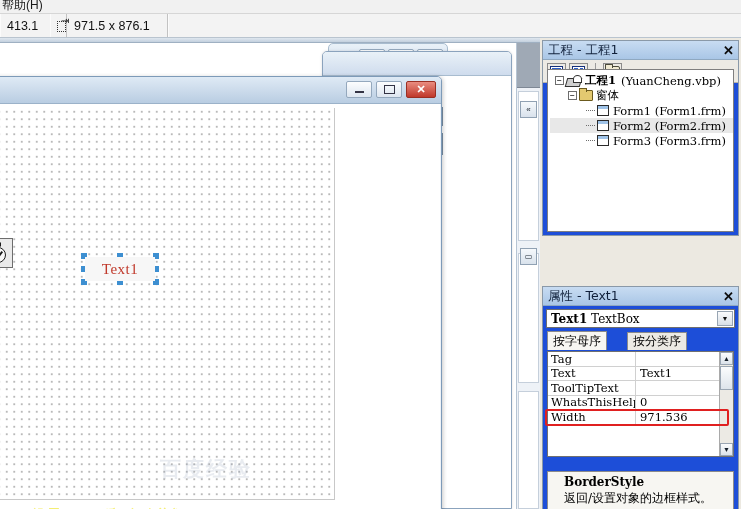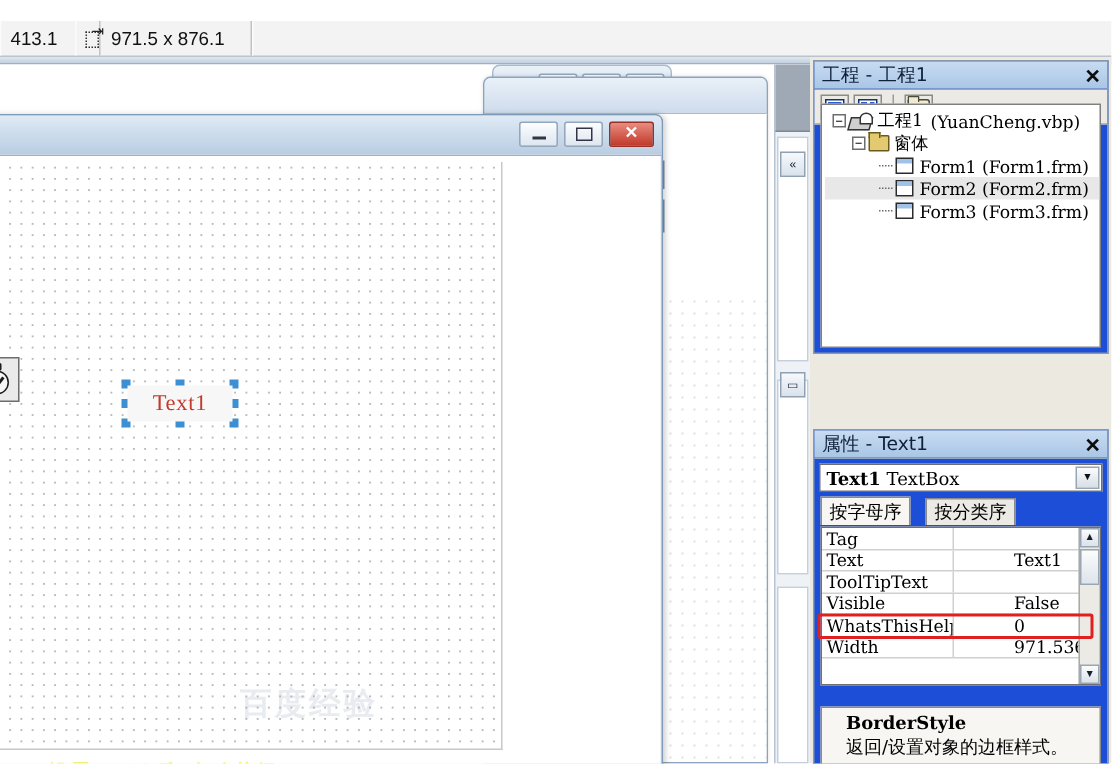--- a/index.html
+++ b/index.html
@@ -268,21 +268,21 @@
     padding:3px 0 0 2px;
   }
   .tnode { display:flex; align-items:center; height:15px; white-space:nowrap; position:relative; }
   .tnode.sel { background:#e8e8e8; }
   .expander {
     width:9px; height:9px; border:1px solid #6d6d6d; background:#fff;
     font-size:8px; line-height:7px; text-align:center; color:#000;
     margin-right:2px; flex:0 0 auto; font-family:"DejaVu Sans Mono", monospace;
   }
   .tlabel { font-family:"DejaVu Serif", serif; font-size:11.5px; color:#000; }
-  .tlabel.bold { font-weight:normal; }
+  .tlabel.bold { font-weight:bold; }
   .indent1 { padding-left:5px; }
   .indent2 { padding-left:18px; }
   .indent3 { padding-left:36px; }
   .dots-lead { width:9px; height:1px; border-top:1px dotted #6d6d6d; margin-right:2px; flex:0 0 auto;}
   .ico-proj { width:16px;height:12px; margin-right:3px; position:relative; flex:0 0 auto;}
   .ico-proj::before{content:"";position:absolute;left:0;top:3px;width:13px;height:7px;background:#cfcfcf;border:1px solid #333;transform:skewX(-16deg);}
   .ico-proj::after{content:"";position:absolute;left:7px;top:0px;width:7px;height:6px;border:1px solid #333;border-radius:50% 50% 0 0;background:#fff;}
   .ico-fold2 { width:14px;height:11px;margin-right:3px;background:#e3c970;border:1px solid #6b5a1e;border-radius:1px;position:relative;flex:0 0 auto;}
   .ico-fold2::before{content:"";position:absolute;left:-1px;top:-3px;width:6px;height:3px;background:#e3c970;border:1px solid #6b5a1e;border-bottom:none;}
   .ico-form { width:12px;height:11px;margin-right:4px;background:#fff;border:1px solid #2b2b2b;position:relative;flex:0 0 auto;}
@@ -300,28 +300,28 @@
   .pr-combo-btn {
     position:absolute; right:1px; top:1px; width:16px; height:15px;
     background:linear-gradient(#fafbfc,#d8dfe7); border:1px solid #98a5b3;
     display:flex; align-items:center; justify-content:center; font-size:7px; color:#111;
   }
   .pr-tabs { display:flex; margin:3px 0 0 4px; height:19px; align-items:flex-end; }
   .pr-tab {
     height:18px; padding:0 5px; background:#eceae4;
     border:1px solid #8b8b8b; border-bottom:none;
     display:flex; align-items:center; font-size:12px; color:#000;
-    font-family:"DejaVu Sans", sans-serif; margin-right:10px;
+    font-family:"DejaVu Sans", sans-serif; margin-right:20px;
   }
   .pr-tab.active { background:#f7f6f2; height:19px; }
   .pr-grid {
     position:absolute; left:4px; top:64px; right:4px; height:106px;
     background:#fff; border:1px solid #707070; overflow:hidden;
   }
-  .pr-row { display:flex; height:14.5px; border-bottom:1px solid #d0d0d0;gap:36px; }
+  .pr-row { display:flex; height:14.5px; border-bottom:1px solid #d0d0d0; }
   .pr-name {
     width:88px; border-right:1px solid #d0d0d0; padding-left:3px;
     font-family:"DejaVu Serif", serif; font-size:11.5px; color:#000;
     white-space:nowrap; overflow:hidden; display:flex; align-items:center;
   }
   .pr-val {
     flex:1; padding-left:4px;
     font-family:"DejaVu Serif", serif; font-size:11.5px; color:#000;
     white-space:nowrap; overflow:hidden; display:flex; align-items:center;
   }
@@ -357,20 +357,23 @@
     font-family:"DejaVu Sans", sans-serif; font-size:21px; font-weight:bold;
     color:rgba(150,165,185,.22); letter-spacing:2px; pointer-events:none;
     white-space:nowrap;
   }
 </style>
 </head>
 <body>
 
 <div id="root">
 
+  <div class="menu-strip">
+    <span class="menu-item">帮助(H)</span>
+  </div>
 
   <div class="status-bar">
     <div class="sb-cell sb-coord">
       <span class="sb-text">413.1</span>
     </div>
     <div class="sb-cell sb-size">
       <span class="size-icon"></span>
       <span class="sb-text">971.5 x 876.1</span>
     </div>
     <div class="sb-cell sb-rest"></div>
@@ -531,24 +534,20 @@
         </div>
         <div class="pr-row">
           <div class="pr-name">Text</div>
           <div class="pr-val">Text1</div>
         </div>
         <div class="pr-row">
           <div class="pr-name">ToolTipText</div>
           <div class="pr-val"></div>
         </div>
         <div class="pr-row">
-          <div class="pr-name">Visible</div>
-          <div class="pr-val">False</div>
-        </div>
-        <div class="pr-row">
           <div class="pr-name">WhatsThisHelpID</div>
           <div class="pr-val">0</div>
         </div>
         <div class="pr-row">
           <div class="pr-name">Width</div>
           <div class="pr-val">971.536</div>
         </div>
 
         <div class="pr-scroll">
           <div class="pr-sc-btn" style="top:0;">▲</div>

